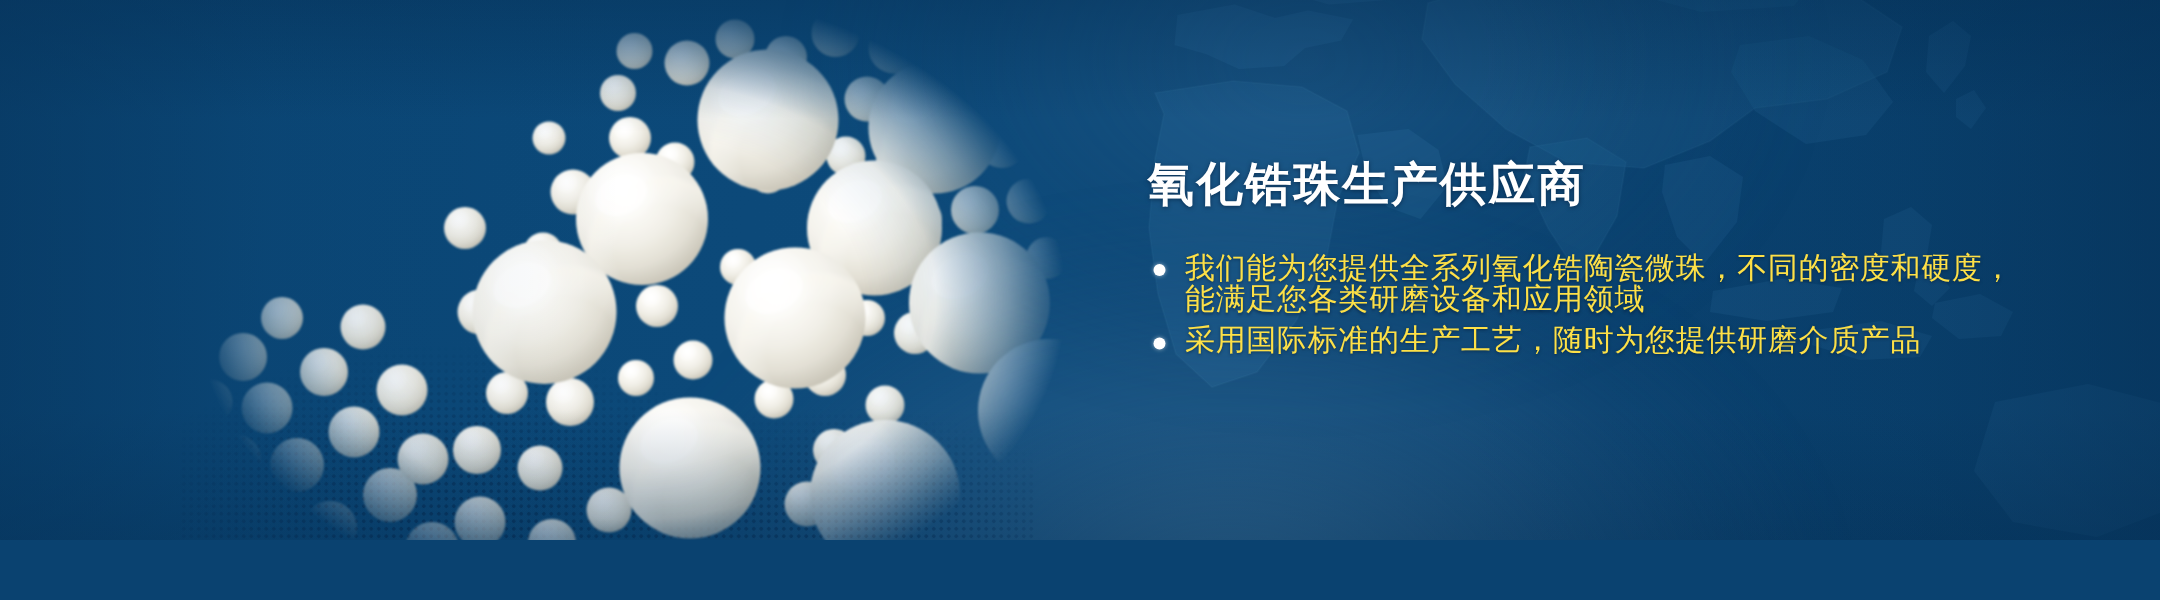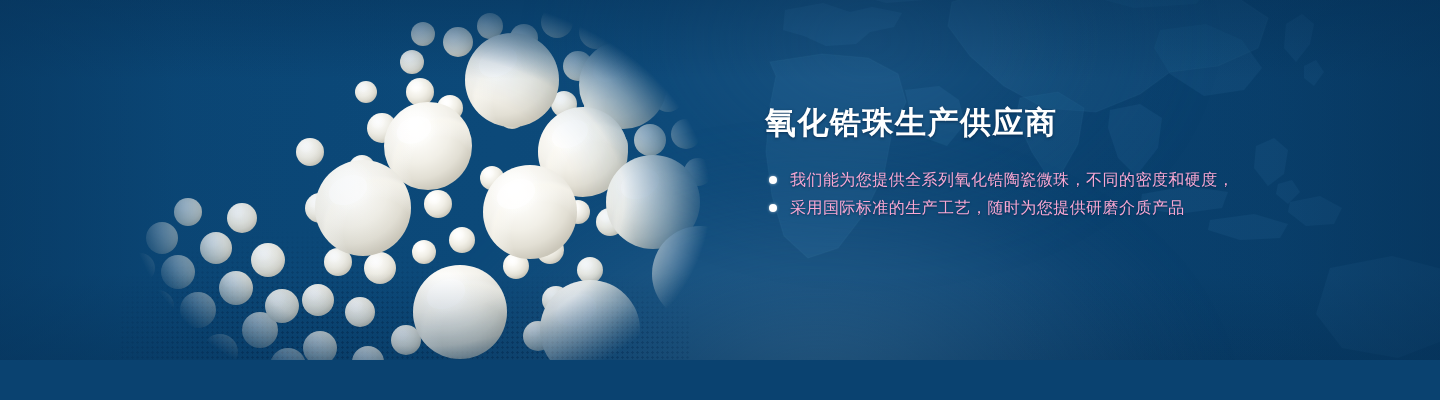--- a/index.html
+++ b/index.html
@@ -122,27 +122,27 @@
   }
   .bullets {
     list-style: none;
     margin: 0;
     padding: 0;
   }
   .bullet {
     position: relative;
     padding-left: 25px;
     margin-bottom: 7px;
-    color: #f9a8d4;
-    font-size: 16px;
+    color: #fde047;
+    font-size: 20px;
     line-height: 21px;
     letter-spacing: 0.45px;
     text-shadow: 0 1px 2px rgba(0,18,42,0.5);
   }
-  .bullet:last-child { margin-bottom: 10px; }
+  .bullet:last-child { margin-bottom: 10px; font-family: Liberation Mono, monospace; }
   .dot {
     position: absolute;
     left: 4px;
     top: 7px;
     width: 8px;
     height: 8px;
     border-radius: 50%;
     background: #ffffff;
     box-shadow: 0 0 3px rgba(255,255,255,0.55);
   }
@@ -457,20 +457,21 @@
 
   <div class="bg-vignette"></div>
 
   <div class="copy">
     <h1 class="headline">氧化锆珠生产供应商</h1>
 
     <ul class="bullets">
       <li class="bullet">
         <span class="dot"></span>
         <span class="bullet-line">我们能为您提供全系列氧化锆陶瓷微珠，不同的密度和硬度，</span>
+        <span class="bullet-line">能满足您各类研磨设备和应用领域</span>
       </li>
       <li class="bullet">
         <span class="dot"></span>
         <span class="bullet-line">采用国际标准的生产工艺，随时为您提供研磨介质产品</span>
       </li>
     </ul>
   </div>
 
 </div>
 

